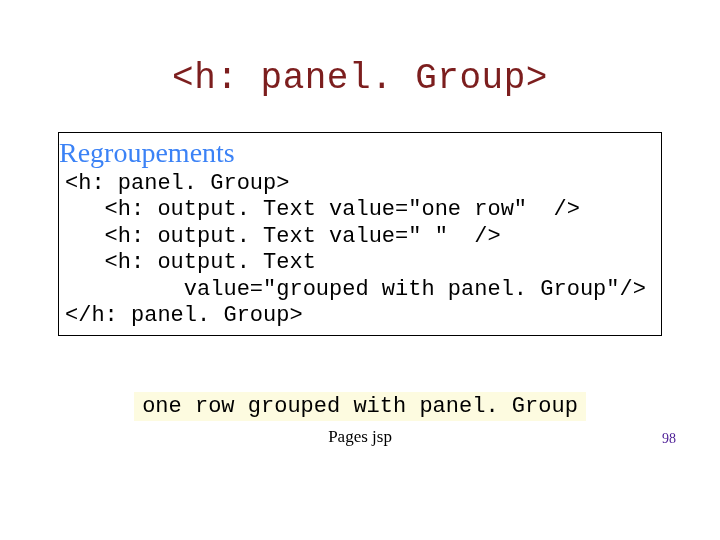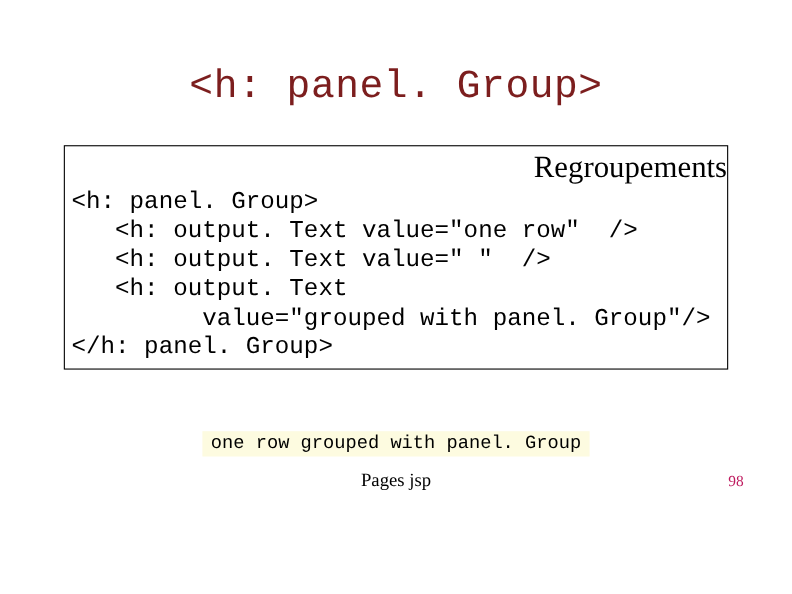--- a/index.html
+++ b/index.html
@@ -30,24 +30,24 @@
   .box {
     position: absolute;
     top: 132px;
     left: 58px;
     width: 602px;
     border: 1px solid #000;
     background: #ffffff;
     padding-bottom: 6px;
   }
   .box-title {
-    text-align: right;
+    text-align: left;
     font-family: "Times New Roman", Times, serif;
     font-size: 28px;
-    color: #000000;
+    color: #3b82f6;
     margin-top: 4px;
     margin-bottom: 2px;
   }
   .code {
     font-family: "Courier New", Courier, monospace;
     font-size: 22px;
     color: #000;
     line-height: 1.2;
     white-space: pre;
     padding: 0 6px 0 6px;
@@ -56,41 +56,41 @@
     position: absolute;
     top: 392px;
     left: 0;
     width: 720px;
     text-align: center;
   }
   .output {
     display: inline-block;
     background: #fdfbe0;
     font-family: "Courier New", Courier, monospace;
-    font-size: 17px;
+    font-size: 22px;
     color: #000;
     padding: 2px 8px;
   }
   .footer-center {
     position: absolute;
     bottom: 32px;
     left: 0;
     width: 720px;
     text-align: center;
     font-family: "Times New Roman", Times, serif;
     font-size: 17px;
     color: #000;
   }
   .footer-right {
     position: absolute;
     bottom: 32px;
     right: 44px;
     font-family: "Times New Roman", Times, serif;
     font-size: 14px;
-    color: #be185d;
+    color: #4c1d95;
   }
 </style>
 </head>
 <body>
 
 <div class="slide">
 
   <div class="title">&lt;h: panel. Group&gt;</div>
 
   <div class="box">

